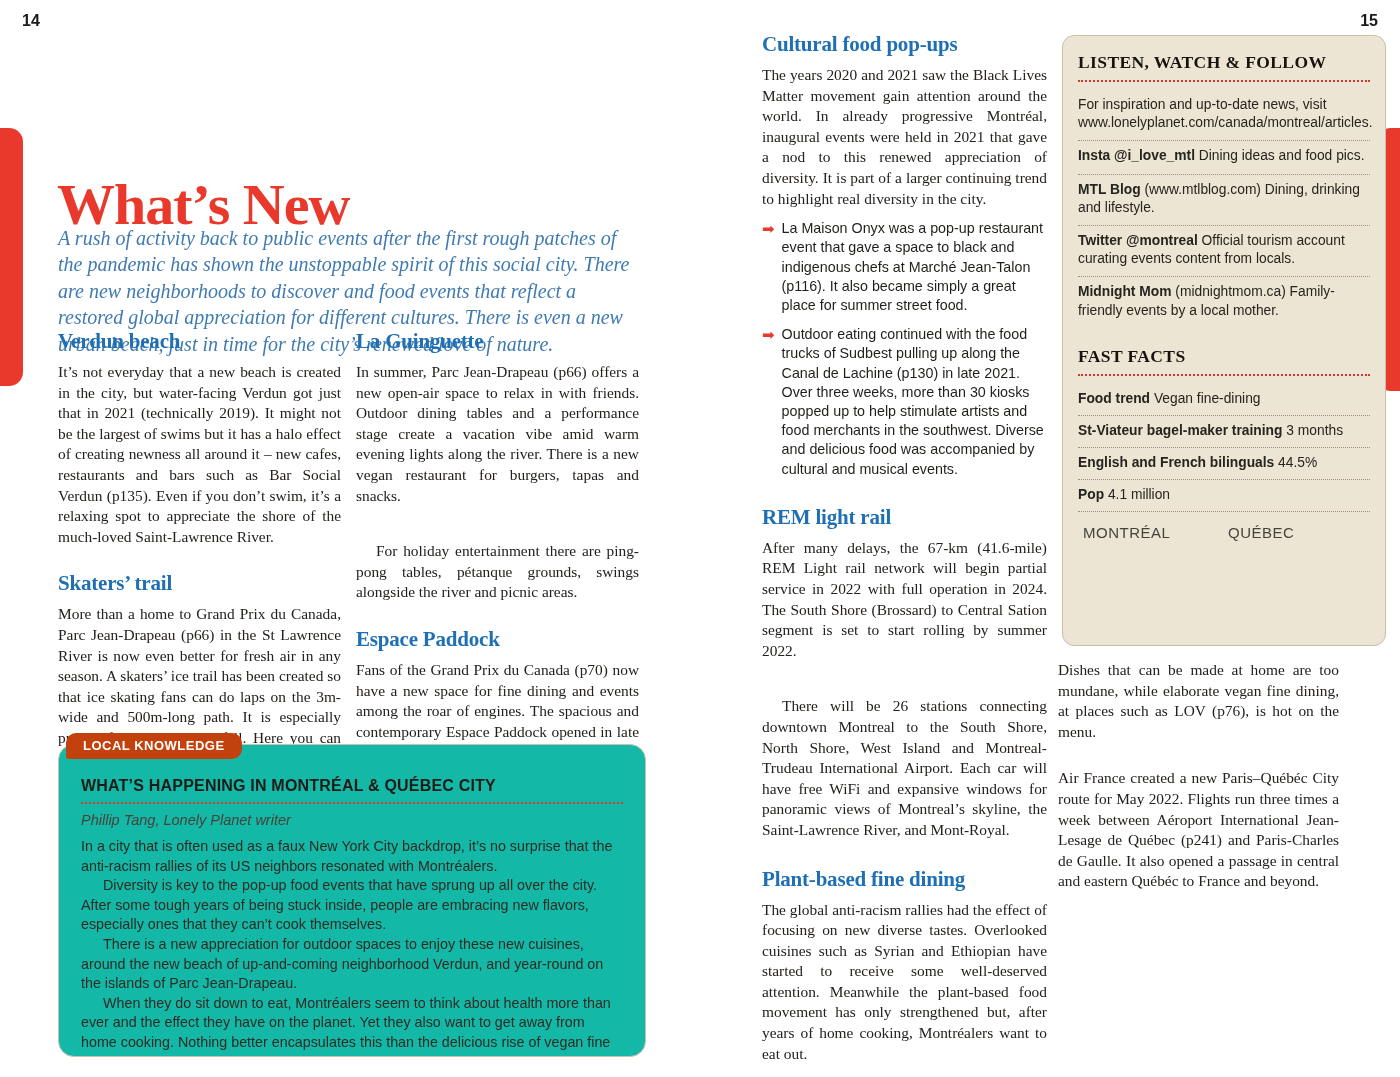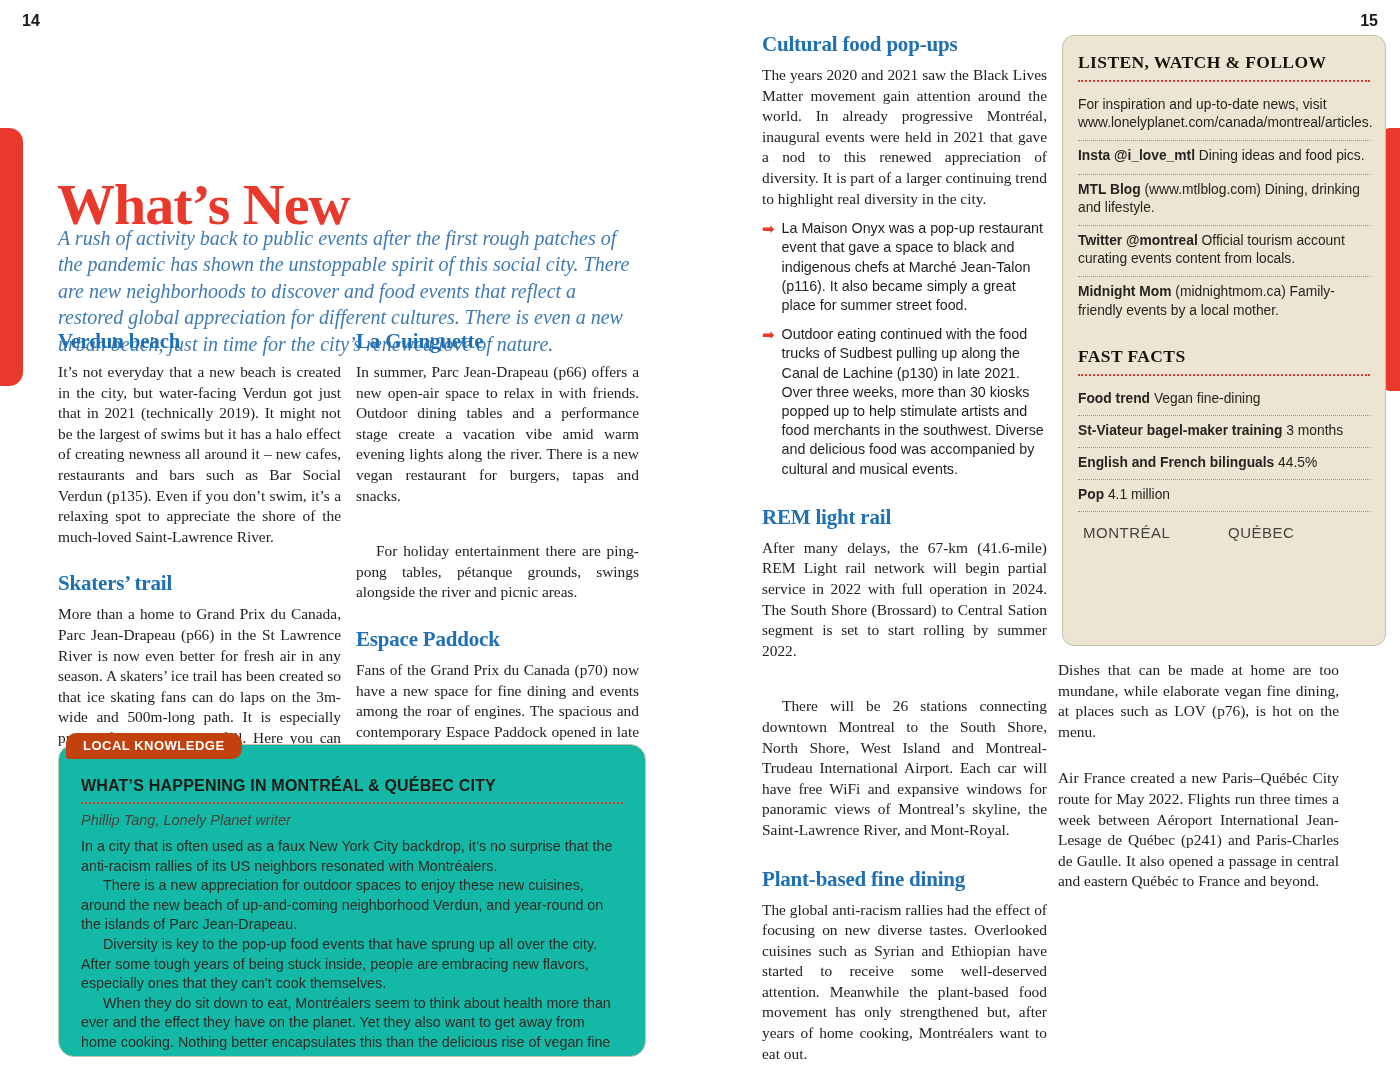--- a/index.html
+++ b/index.html
@@ -133,22 +133,22 @@
     <p class="body-serif">Fans of the Grand Prix du Canada (p70) now have a new space for fine dining and events among the roar of engines. The spacious and contemporary Espace Paddock opened in late 2020 as a private hall. Look out for events at the two immense terraces on the islands of Parc Jean-Drapeau.</p>
   </div>
 </div>
 
 <div id="lk-pill">LOCAL KNOWLEDGE</div>
 <div id="lk-box">
   <h3 id="lk-heading">WHAT’S HAPPENING IN MONTRÉAL &amp; QUÉBEC CITY</h3>
   <div class="dotline-red"></div>
   <p id="lk-byline">Phillip Tang, Lonely Planet writer</p>
   <p class="lk-para">In a city that is often used as a faux New York City backdrop, it’s no surprise that the anti-racism rallies of its US neighbors resonated with Montréalers.</p>
+  <p class="lk-para indent">Diversity is key to the pop-up food events that have sprung up all over the city. After some tough years of being stuck inside, people are embracing new flavors, especially ones that they can’t cook themselves.</p>
   <p class="lk-para indent">There is a new appreciation for outdoor spaces to enjoy these new cuisines, around the new beach of up-and-coming neighborhood Verdun, and year-round on the islands of Parc Jean-Drapeau.</p>
-  <p class="lk-para indent">Diversity is key to the pop-up food events that have sprung up all over the city. After some tough years of being stuck inside, people are embracing new flavors, especially ones that they can’t cook themselves.</p>
   <p class="lk-para indent">When they do sit down to eat, Montréalers seem to think about health more than ever and the effect they have on the planet. Yet they also want to get away from home cooking. Nothing better encapsulates this than the delicious rise of vegan fine dining in the city.</p>
 </div>
 
 <div id="rcol">
   <div>
     <h2 class="sec-heading">Cultural food pop-ups</h2>
     <p class="body-serif">The years 2020 and 2021 saw the Black Lives Matter movement gain attention around the world. In already progressive Montréal, inaugural events were held in 2021 that gave a nod to this renewed appreciation of diversity. It is part of a larger continuing trend to highlight real diversity in the city.</p>
     <p class="bullet">
       <span class="arrow-icon">➡</span>
       <span>La Maison Onyx was a pop-up restaurant event that gave a space to black and indigenous chefs at Marché Jean-Talon (p116). It also became simply a great place for summer street food.</span>

